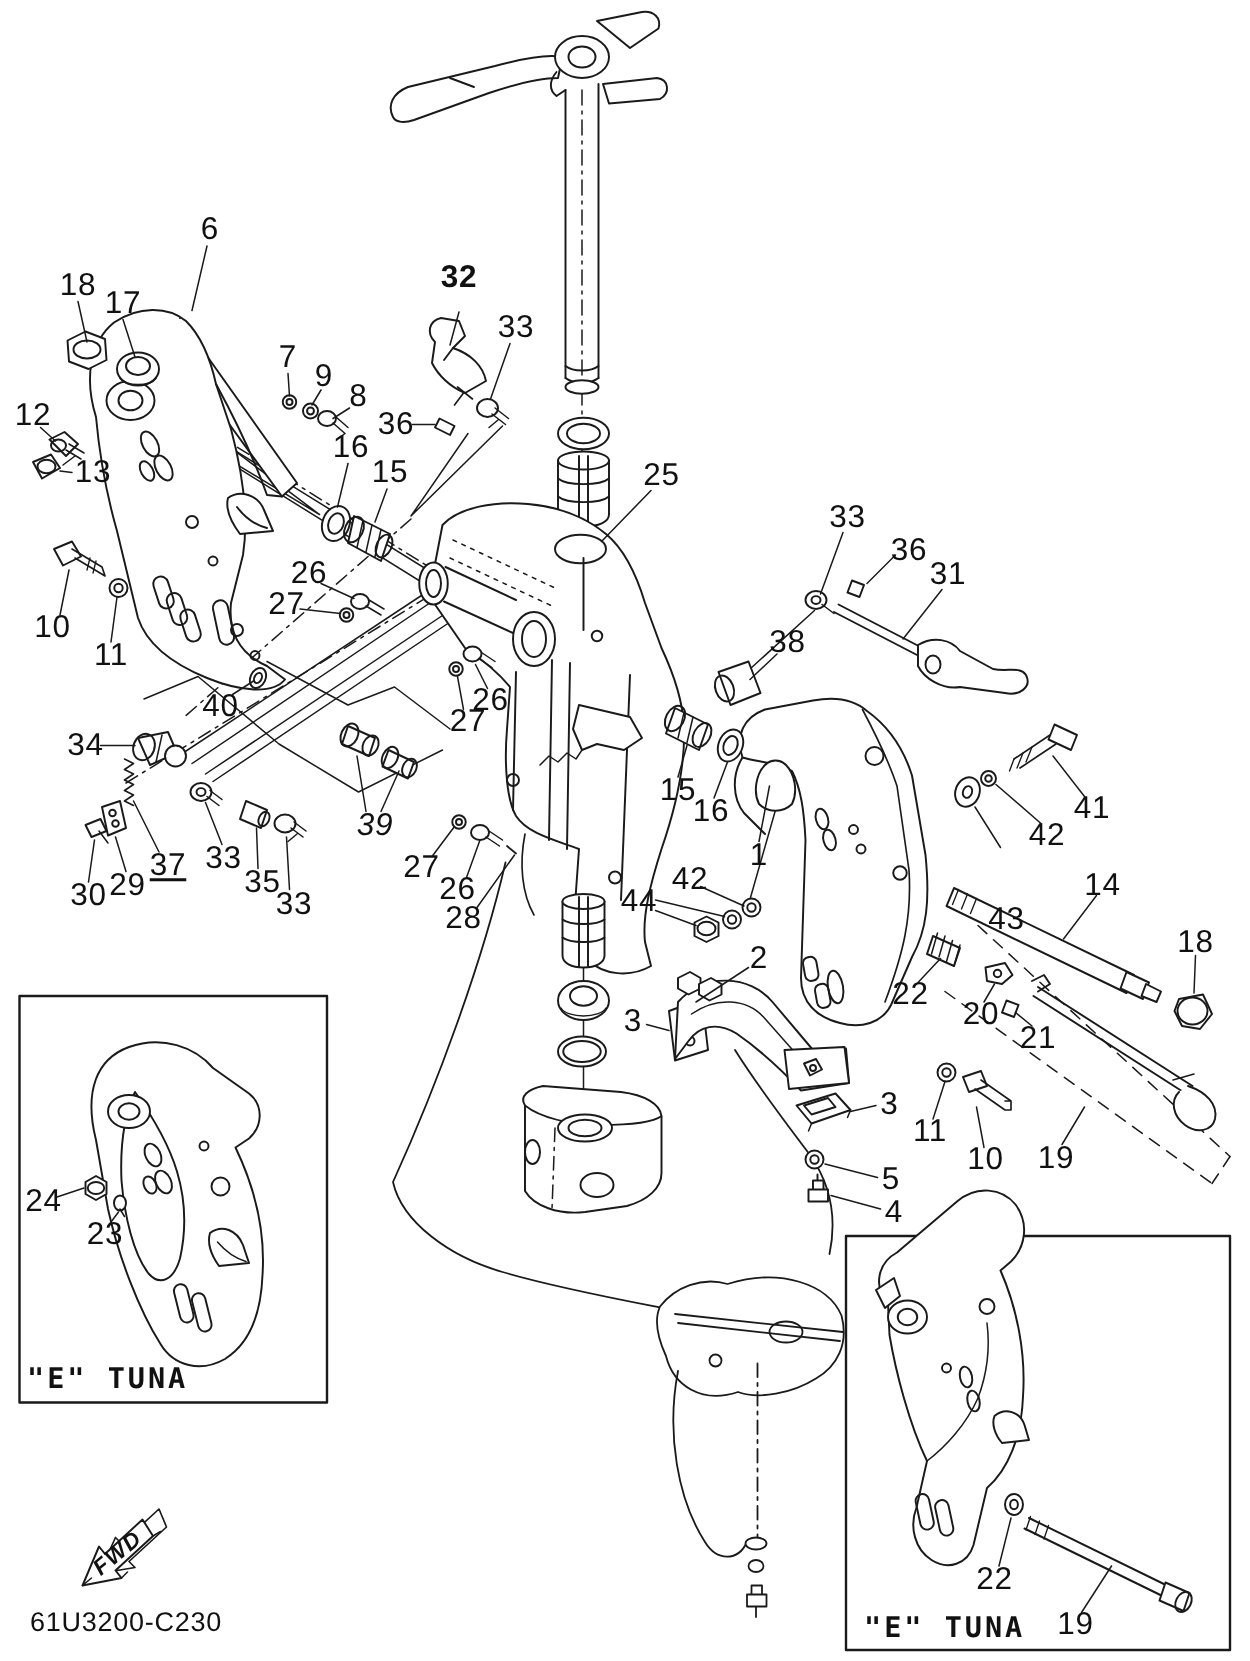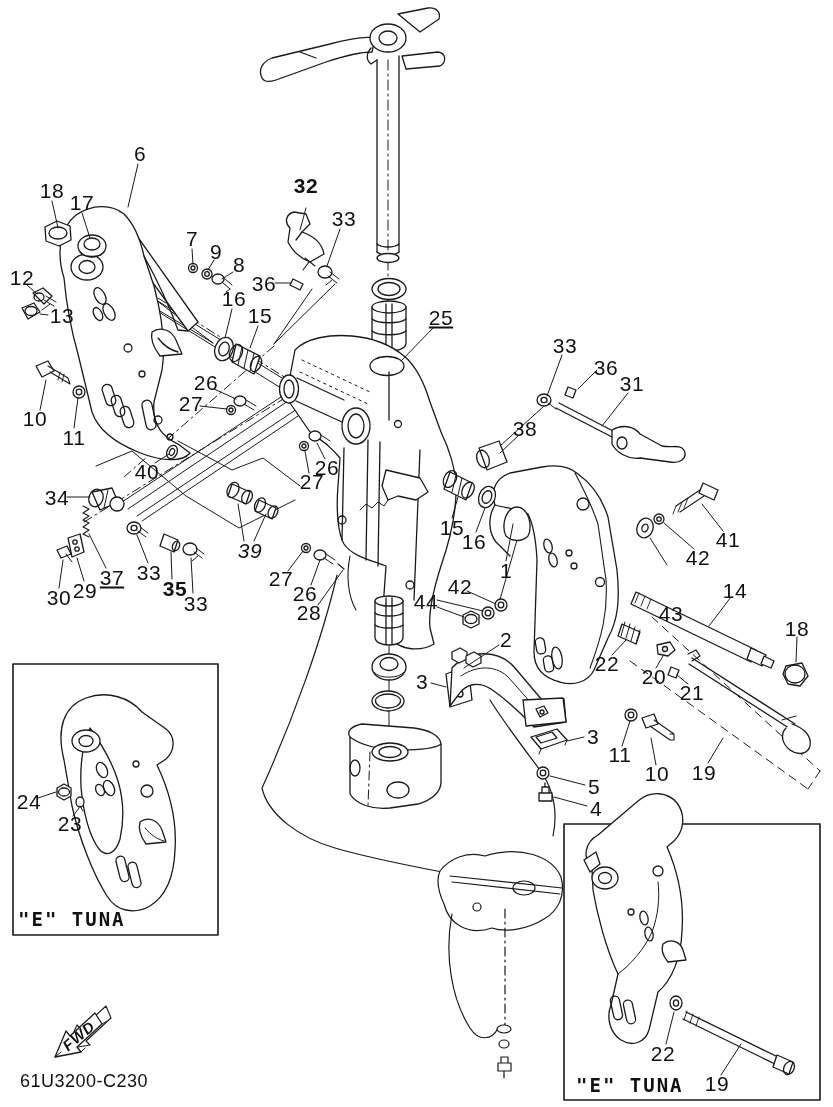--- a/index.html
+++ b/index.html
@@ -548,37 +548,37 @@
       <span class="callout" style="left: 22px; top: 277px;">12</span>
       <span class="callout" style="left: 62px; top: 315px;">13</span>
       <span class="callout" style="left: 192px; top: 238px;">7</span>
       <span class="callout" style="left: 216px; top: 251px;">9</span>
       <span class="callout" style="left: 239px; top: 264px;">8</span>
       <span class="callout" style="left: 306px; top: 185px; font-weight: bold;">32</span>
       <span class="callout" style="left: 344px; top: 218px;">33</span>
       <span class="callout" style="left: 264px; top: 283px;">36</span>
       <span class="callout" style="left: 234px; top: 298px;">16</span>
       <span class="callout" style="left: 260px; top: 315px;">15</span>
-      <span class="callout" style="left: 441px; top: 317px; text-decoration: underline;">25</span>
+      <span class="callout" style="left: 441px; top: 317px;">25</span>
       <span class="callout" style="left: 565px; top: 345px;">33</span>
       <span class="callout" style="left: 606px; top: 367px;">36</span>
       <span class="callout" style="left: 632px; top: 383px;">31</span>
       <span class="callout" style="left: 525px; top: 428px;">38</span>
       <span class="callout" style="left: 35px; top: 418px;">10</span>
       <span class="callout" style="left: 74px; top: 437px;">11</span>
       <span class="callout" style="left: 206px; top: 382px;">26</span>
       <span class="callout" style="left: 191px; top: 403px;">27</span>
       <span class="callout" style="left: 147px; top: 471px;">40</span>
       <span class="callout" style="left: 57px; top: 497px;">34</span>
       <span class="callout" style="left: 250px; top: 550px; font-style: italic;">39</span>
       <span class="callout" style="left: 59px; top: 597px;">30</span>
       <span class="callout" style="left: 85px; top: 590px;">29</span>
       <span class="callout" style="left: 112px; top: 577px; text-decoration: underline;">37</span>
       <span class="callout" style="left: 149px; top: 572px;">33</span>
-      <span class="callout" style="left: 175px; top: 588px; font-weight: bold;">35</span>
+      <span class="callout" style="left: 175px; top: 588px;">35</span>
       <span class="callout" style="left: 196px; top: 603px;">33</span>
       <span class="callout" style="left: 327px; top: 467px;">26</span>
       <span class="callout" style="left: 312px; top: 481px;">27</span>
       <span class="callout" style="left: 281px; top: 578px;">27</span>
       <span class="callout" style="left: 305px; top: 593px;">26</span>
       <span class="callout" style="left: 309px; top: 612px;">28</span>
       <span class="callout" style="left: 452px; top: 527px;">15</span>
       <span class="callout" style="left: 474px; top: 541px;">16</span>
       <span class="callout" style="left: 506px; top: 570px;">1</span>
       <span class="callout" style="left: 460px; top: 586px;">42</span>

